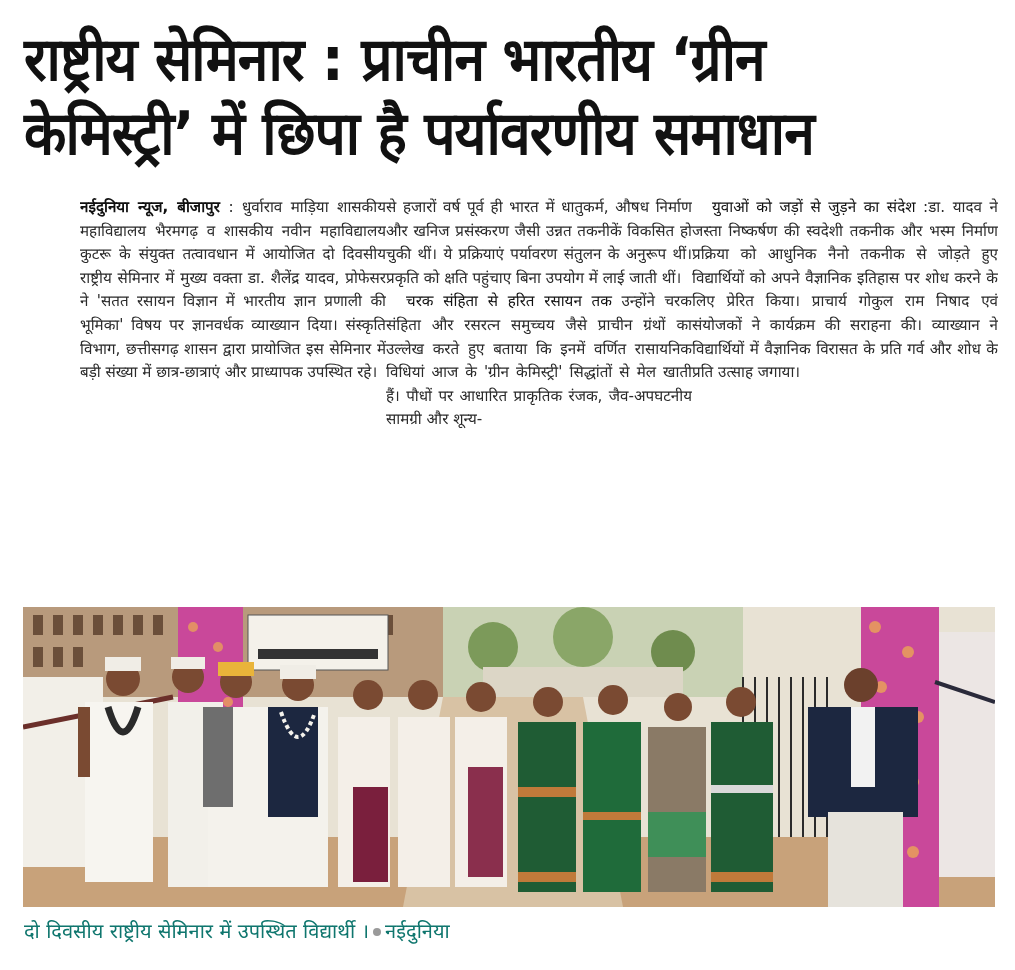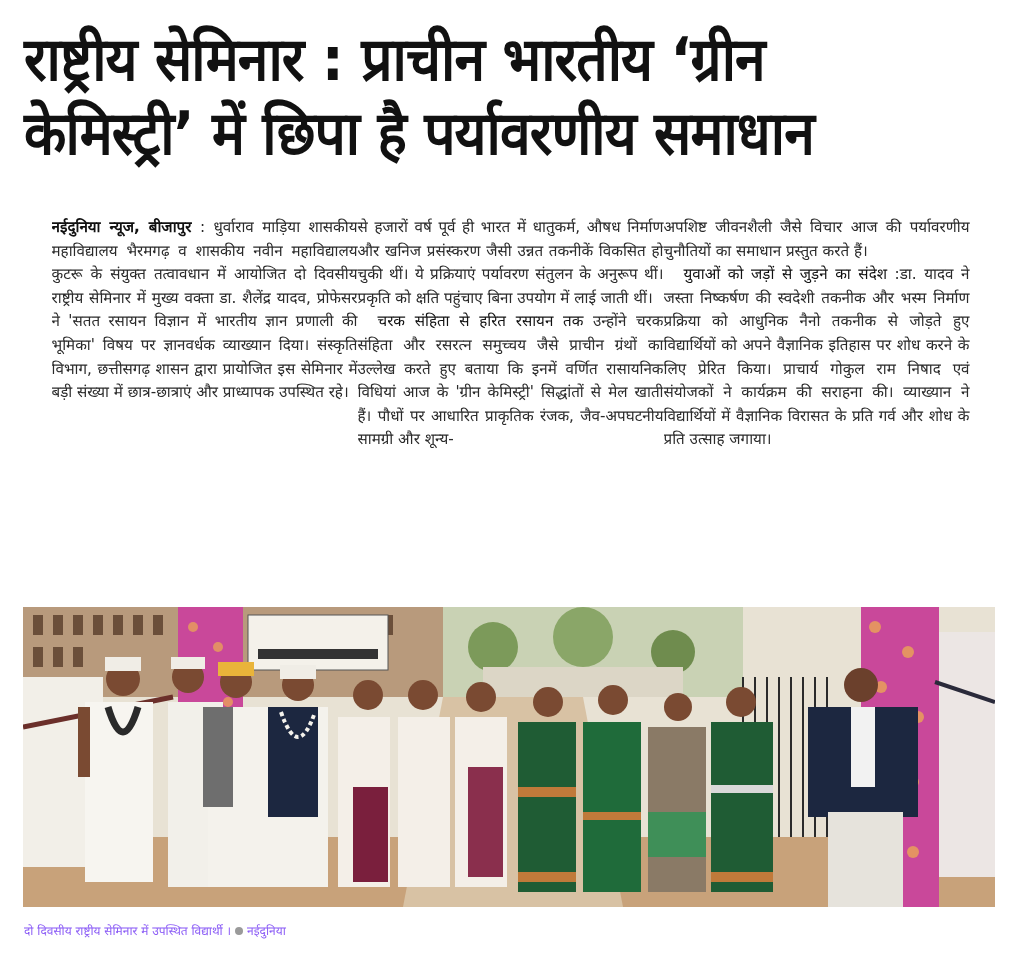--- a/index.html
+++ b/index.html
@@ -10,43 +10,43 @@
     position: absolute; left: 24px; top: 22px; width: 975px;
     font-family: "DejaVu Sans", sans-serif; font-weight: bold;
     font-size: 60px; line-height: 74px; color: #111;
     letter-spacing: -1px;
     transform: scaleX(0.92); transform-origin: left top;
     white-space: nowrap;
   }
   .headline .hl-line { display: block; }
 
   .columns {
-    position: absolute; left: 23px; top: 216px; width: 975px; height: 395px;
-    display: flex; justify-content: center;
+    position: absolute; left: 23px; top: 196px; width: 975px; height: 395px;
+    display: flex; justify-content: flex-end;
   }
   .col {
     width: 306px; font-size: 15.2px; line-height: 23.6px; color: #2a2a2a;
     text-align: justify; text-align-last: left;
     font-family: "DejaVu Sans", sans-serif;
     overflow: hidden;
   }
   .col p { margin: 0; }
   .col p.indent { text-indent: 20px; }
   .dateline { font-weight: bold; color: #111; }
   .subhead { font-weight: normal; color: #111; }
 
   .photo {
     position: absolute; left: 23px; top: 607px; width: 972px; height: 300px;
     overflow: hidden; background: #d9cbb3;
   }
   .photo svg { display: block; width: 100%; height: 100%; }
 
   .caption {
     position: absolute; left: 24px; top: 918px; width: 700px;
-    font-size: 12px; line-height: 26px; color: #8b5cf6;
+    font-size: 20px; line-height: 26px; color: #0f766e;
     font-family: "DejaVu Sans", sans-serif;
   }
   .caption .dot {
     display: inline-block; width: 8px; height: 8px; border-radius: 50%;
     background: #9a9a9a; margin: 0 4px 1px 4px; vertical-align: middle;
   }
 </style>
 </head>
 <body>
 
@@ -57,21 +57,20 @@
 
 <div class="columns">
   <div class="col">
     <p><span class="dateline">नईदुनिया न्यूज, बीजापुर</span><span> : धुर्वाराव माड़िया शासकीय महाविद्यालय भैरमगढ़ व शासकीय नवीन महाविद्यालय कुटरू के संयुक्त तत्वावधान में आयोजित दो दिवसीय राष्ट्रीय सेमिनार में मुख्य वक्ता डा. शैलेंद्र यादव, प्रोफेसर ने 'सतत रसायन विज्ञान में भारतीय ज्ञान प्रणाली की भूमिका' विषय पर ज्ञानवर्धक व्याख्यान दिया। संस्कृति विभाग, छत्तीसगढ़ शासन द्वारा प्रायोजित इस सेमिनार में बड़ी संख्या में छात्र-छात्राएं और प्राध्यापक उपस्थित रहे।</span></p>
   </div>
   <div class="col">
     <p><span>से हजारों वर्ष पूर्व ही भारत में धातुकर्म, औषध निर्माण और खनिज प्रसंस्करण जैसी उन्नत तकनीकें विकसित हो चुकी थीं। ये प्रक्रियाएं पर्यावरण संतुलन के अनुरूप थीं। प्रकृति को क्षति पहुंचाए बिना उपयोग में लाई जाती थीं।</span></p>
     <p class="indent"><span class="subhead">चरक संहिता से हरित रसायन तक</span><span> उन्होंने चरक संहिता और रसरत्न समुच्चय जैसे प्राचीन ग्रंथों का उल्लेख करते हुए बताया कि इनमें वर्णित रासायनिक विधियां आज के 'ग्रीन केमिस्ट्री' सिद्धांतों से मेल खाती हैं। पौधों पर आधारित प्राकृतिक रंजक, जैव-अपघटनीय सामग्री और शून्य-</span></p>
   </div>
   <div class="col">
-    <p><span>अपशिष्ट जीवनशैली जैसे विचार आज की पर्यावरणीय चुनौतियों का समाधान प्रस्तुत करते हैं।</span></p>
     <p class="indent"><span class="subhead">युवाओं को जड़ों से जुड़ने का संदेश</span><span> :डा. यादव ने जस्ता निष्कर्षण की स्वदेशी तकनीक और भस्म निर्माण प्रक्रिया को आधुनिक नैनो तकनीक से जोड़ते हुए विद्यार्थियों को अपने वैज्ञानिक इतिहास पर शोध करने के लिए प्रेरित किया। प्राचार्य गोकुल राम निषाद एवं संयोजकों ने कार्यक्रम की सराहना की। व्याख्यान ने विद्यार्थियों में वैज्ञानिक विरासत के प्रति गर्व और शोध के प्रति उत्साह जगाया।</span></p>
   </div>
 </div>
 
 <div class="photo">
   <svg viewBox="0 0 972 300" preserveAspectRatio="none">
 
     <rect x="0" y="0" width="972" height="300" fill="#e8e2d4"></rect>
 
     <rect x="0" y="0" width="420" height="90" fill="#b89a7c"></rect>

